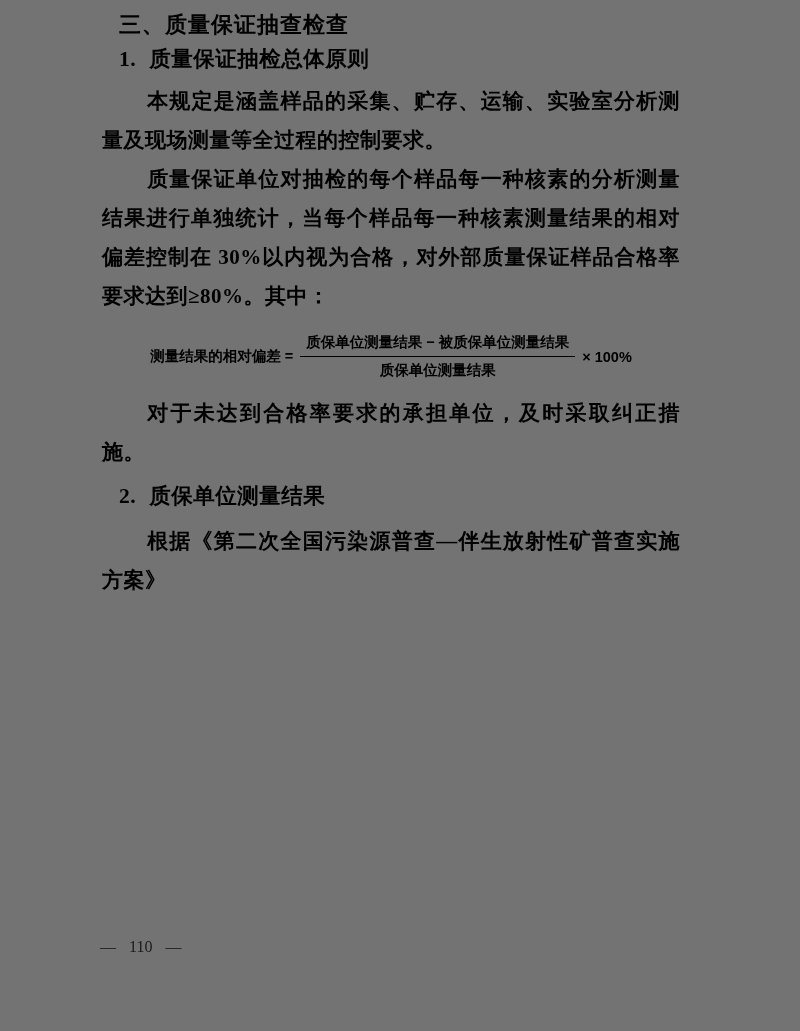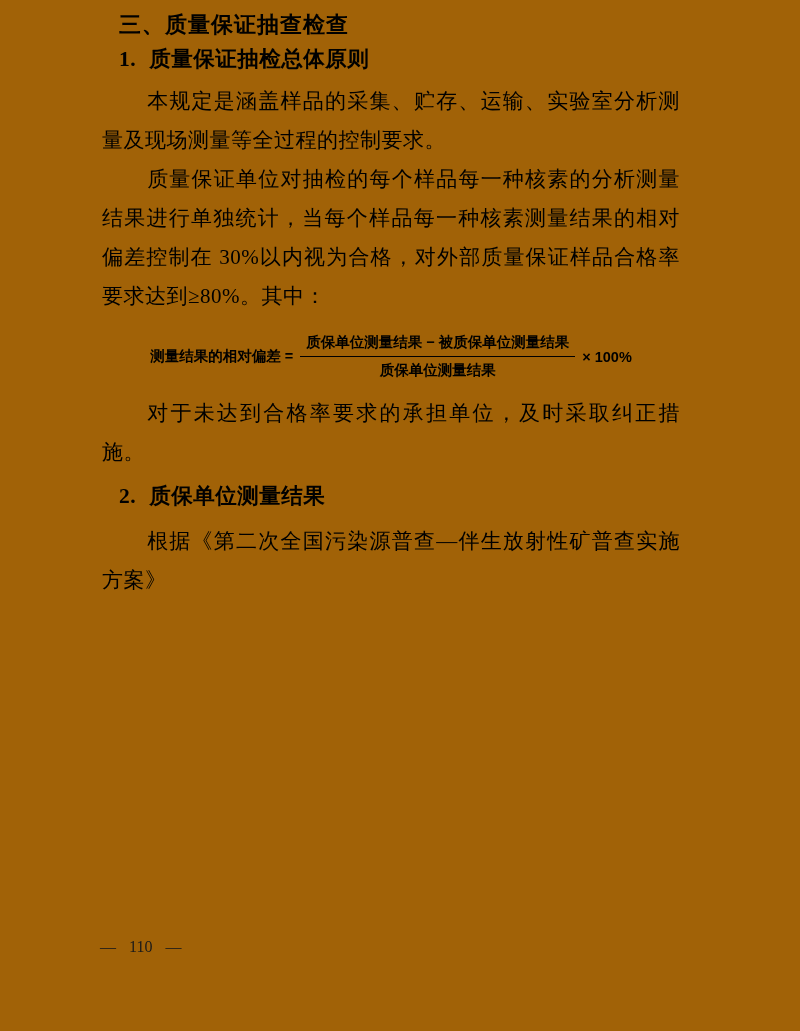--- a/index.html
+++ b/index.html
@@ -4,21 +4,21 @@
 <style>
   html, body {
     margin: 0;
     padding: 0;
     background: #ffffff;
   }
   .page {
     position: relative;
     width: 800px;
     height: 1031px;
-    background: #a16207;
+    background: #737373;
     color: #000000;
     font-family: "Liberation Serif", serif;
     overflow: hidden;
   }
   .content {
     position: absolute;
     left: 102px;
     top: 8px;
     width: 578px;
   }
@@ -43,20 +43,21 @@
     font-weight: bold;
     margin-right: 13px;
   }
   .body-par {
     font-size: 21px;
     line-height: 39px;
     margin: 0;
     text-align: justify;
     text-indent: 2.15em;
     letter-spacing: 0.5px;
+    font-weight: bold;
   }
   .body-par.first {
     margin-top: 6px;
   }
   .formula {
     display: flex;
     justify-content: center;
     align-items: center;
     font-family: "Liberation Sans", sans-serif;
     font-size: 14.5px;

